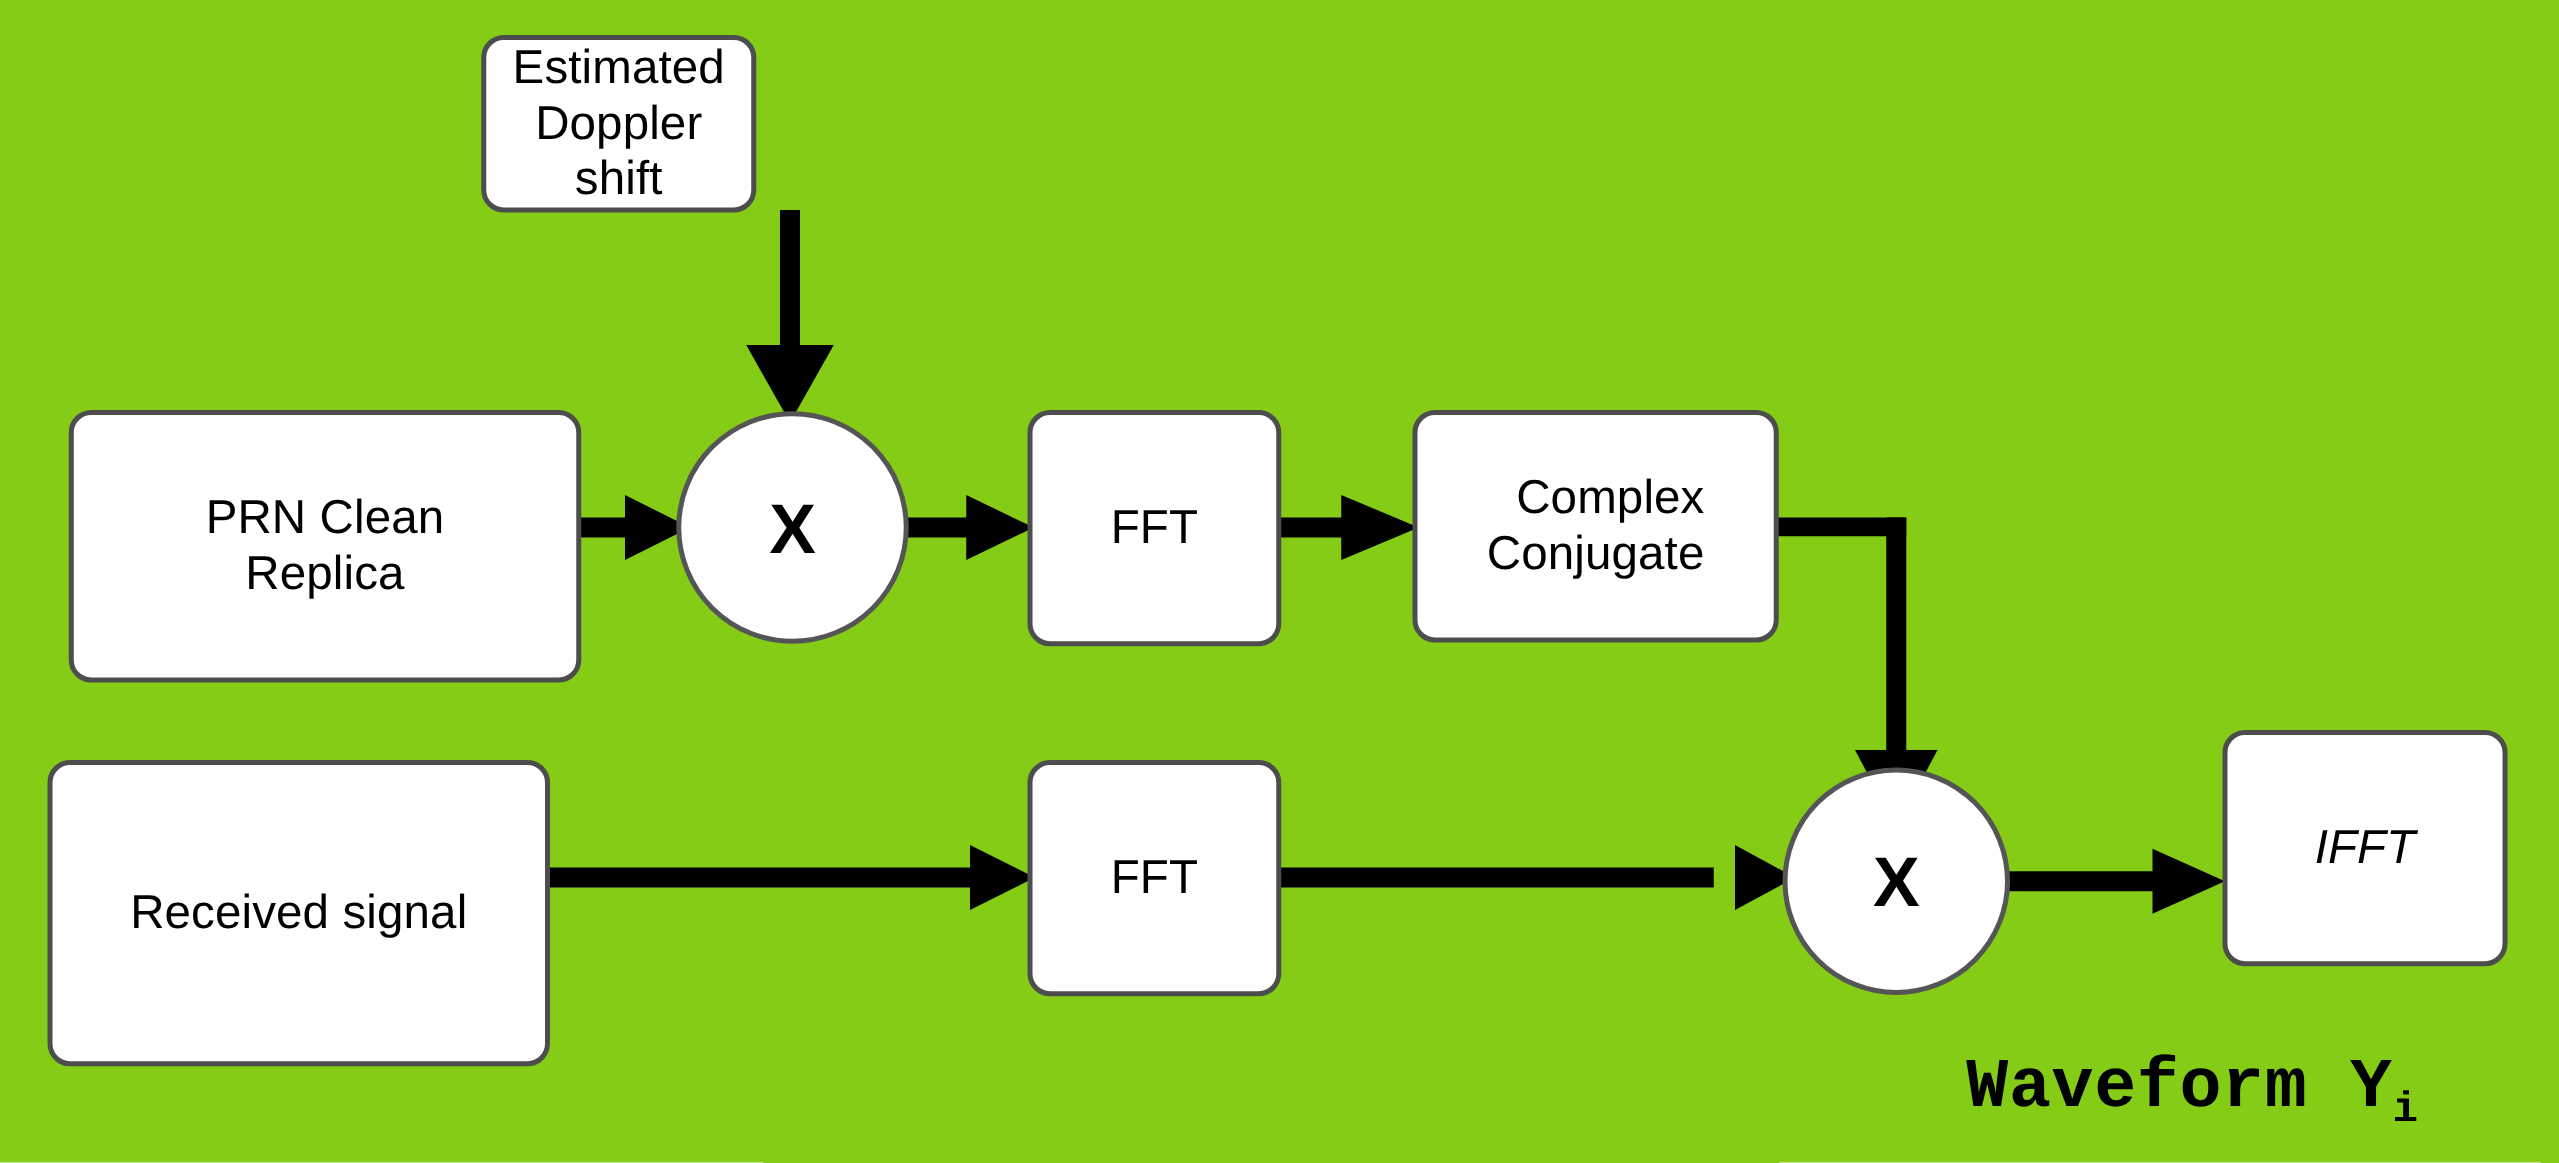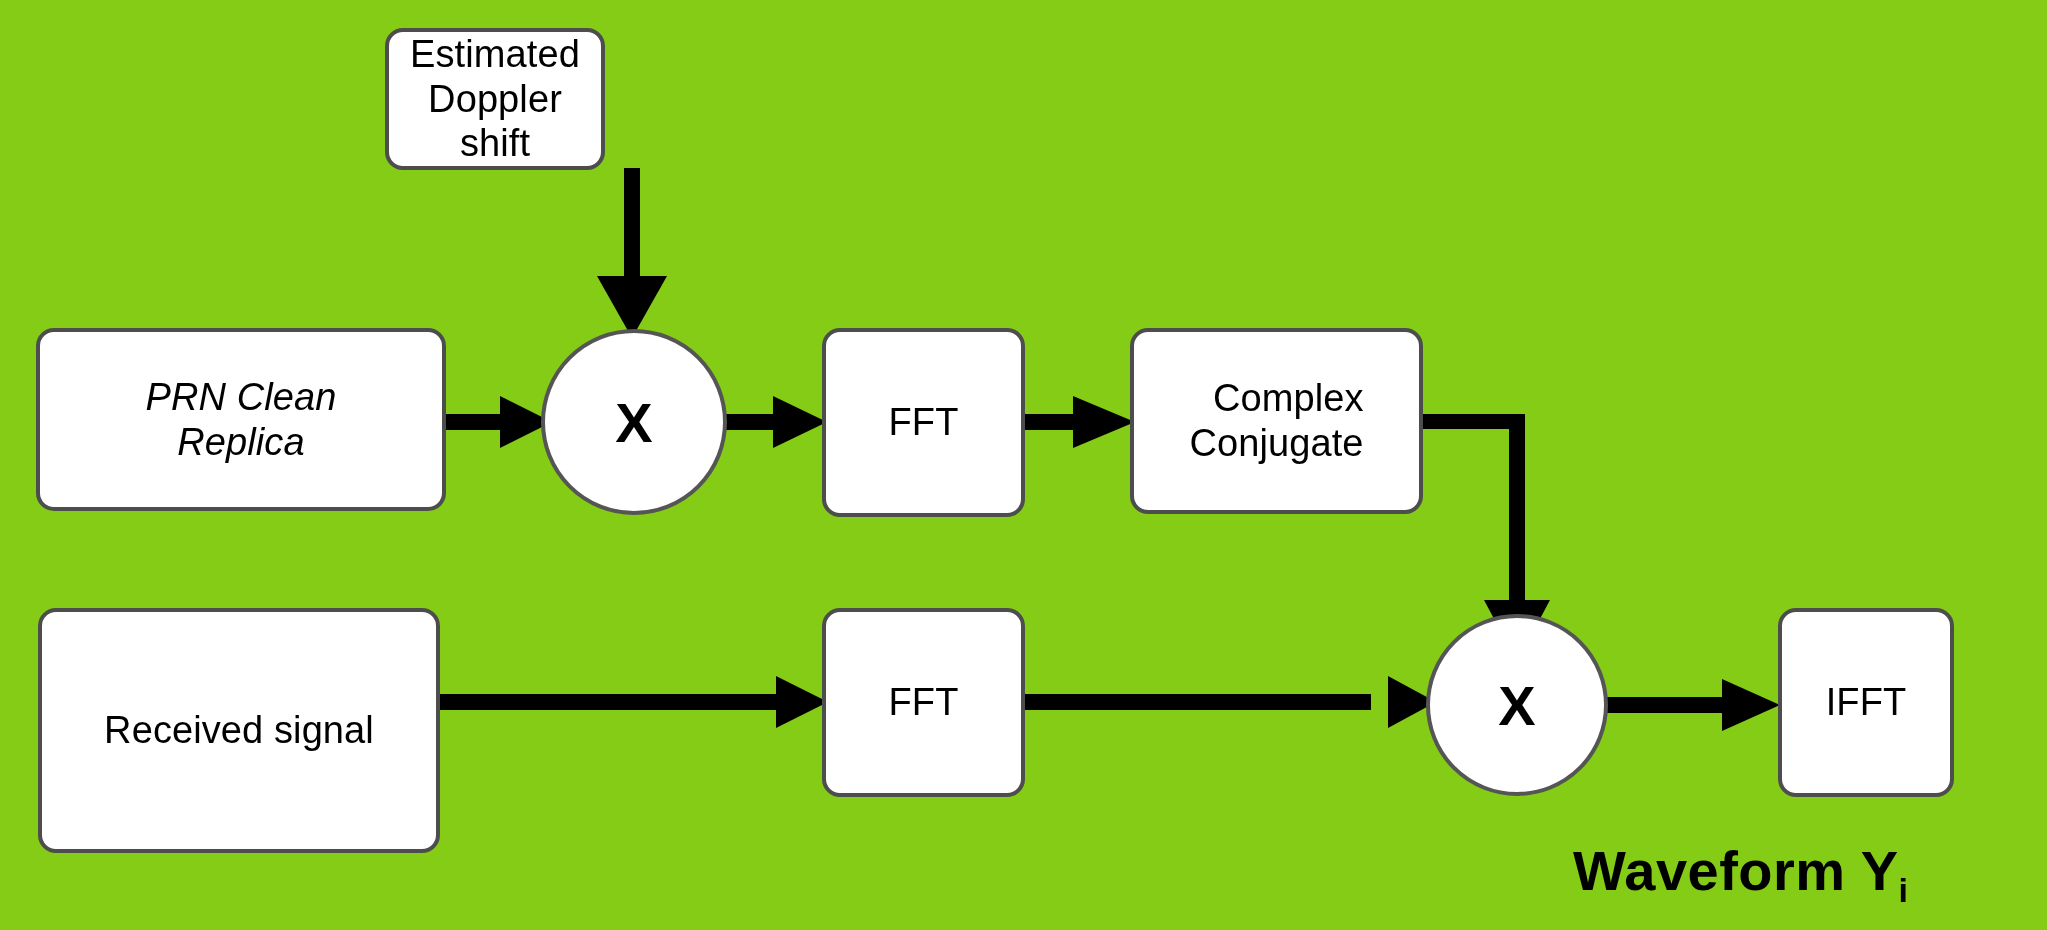--- a/index.html
+++ b/index.html
@@ -50,34 +50,34 @@
     display: flex;
     align-items: center;
     justify-content: center;
     color: #000000;
     font-family: "Liberation Sans", sans-serif;
     font-weight: bold;
     font-size: 56px;
     z-index: 3;
   }
   #box-doppler { left: 385px; top: 28px; width: 220px; height: 142px; }
-  #box-prn { left: 36px; top: 328px; width: 410px; height: 183px; font-style: italic; }
+  #box-prn { left: 55px; top: 328px; width: 410px; height: 218px; }
   #box-fft-top { left: 822px; top: 328px; width: 203px; height: 189px; }
   #box-conj { left: 1130px; top: 328px; width: 293px; height: 186px; text-align: right; }
   #box-received { left: 38px; top: 608px; width: 402px; height: 245px; }
   #box-fft-bottom { left: 822px; top: 608px; width: 203px; height: 189px; }
-  #box-ifft { left: 1778px; top: 608px; width: 176px; height: 189px; }
+  #box-ifft { left: 1778px; top: 584px; width: 228px; height: 189px; font-style: italic; }
   #circle-mult-1 { left: 541px; top: 329px; width: 186px; height: 186px; }
   #circle-mult-2 { left: 1426px; top: 614px; width: 182px; height: 182px; }
 
   #waveform-label {
     position: absolute;
     left: 1573px;
     top: 838px;
-    font-family: Liberation Sans, sans-serif;
+    font-family: Liberation Mono, monospace;
     font-weight: bold;
     font-size: 56px;
     color: #000000;
     white-space: nowrap;
     letter-spacing: 0.5px;
     text-align: center;
   }
   #waveform-label .sub {
     font-size: 34px;
     vertical-align: sub;

